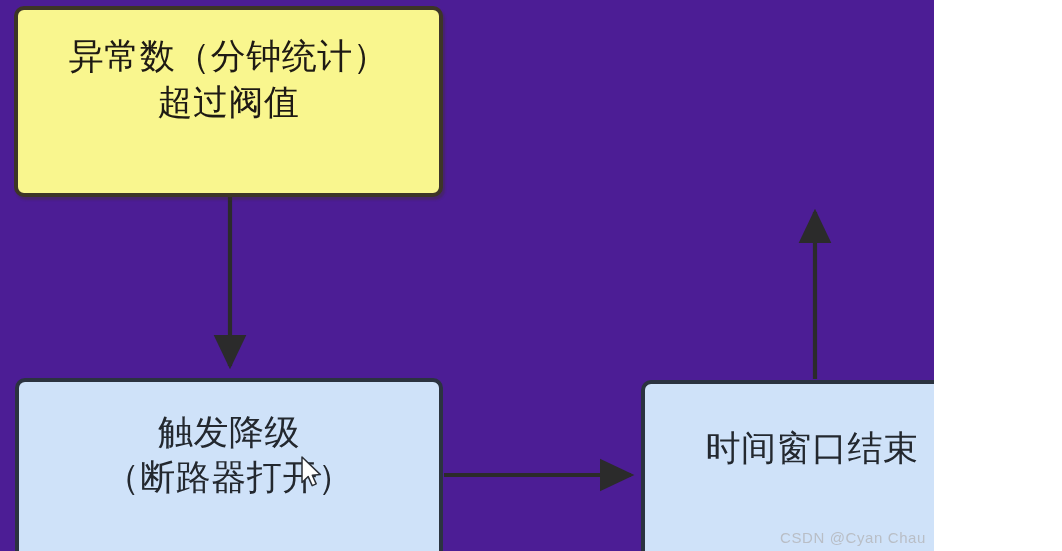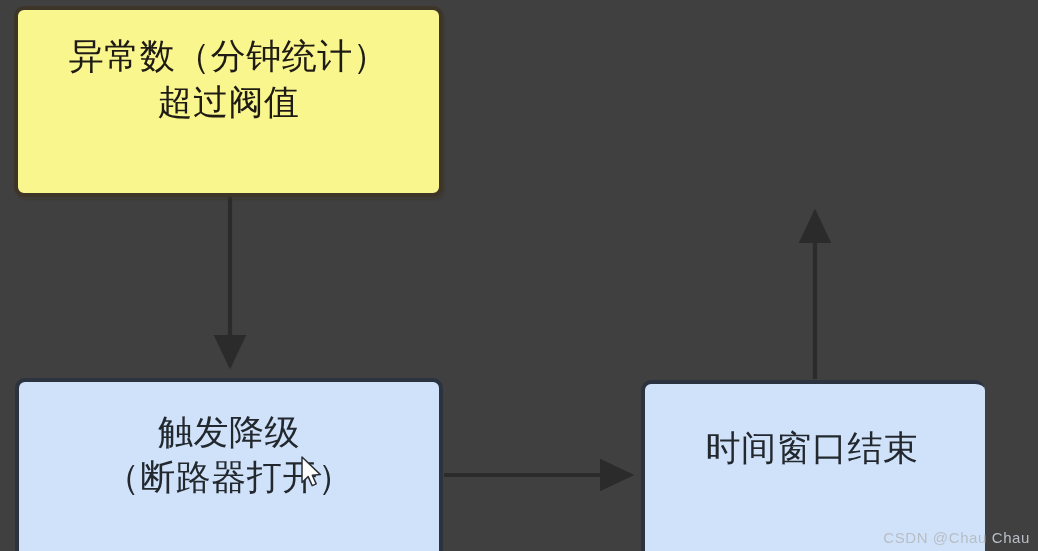--- a/index.html
+++ b/index.html
@@ -6,23 +6,23 @@
   html, body {
     margin: 0;
     padding: 0;
     background: #ffffff;
   }
   body {
     font-family: "Liberation Sans", "DejaVu Sans", sans-serif;
   }
   #canvas {
     position: relative;
-    width: 1038px;
+    width: 934px;
     height: 551px;
-    background: #404040;
+    background: #4c1d95;
     overflow: hidden;
   }
 
   
   .node {
     position: absolute;
     box-sizing: border-box;
     display: flex;
     align-items: center;
     justify-content: center;
@@ -159,15 +159,15 @@
 
   <div class="node node-blue-left">触发降级
 （断路器打开）</div>
 
   <div class="node node-blue-right">时间窗口结束</div>
 
   <svg class="cursor" viewBox="0 0 26 36" width="26" height="36" xmlns="http://www.w3.org/2000/svg">
     <path d="M3,2 L3,27.5 L9.2,21.6 L13.2,30.6 L17.2,28.9 L13.3,20.2 L21.4,19.6 Z" fill="#ffffff" stroke="#2b2f36" stroke-width="1.5" stroke-linejoin="round"></path>
   </svg>
 
-  <div class="watermark">CSDN @Chau Chau</div>
+  <div class="watermark">CSDN @Cyan Chau</div>
 
 </div>
 
 </body></html>

